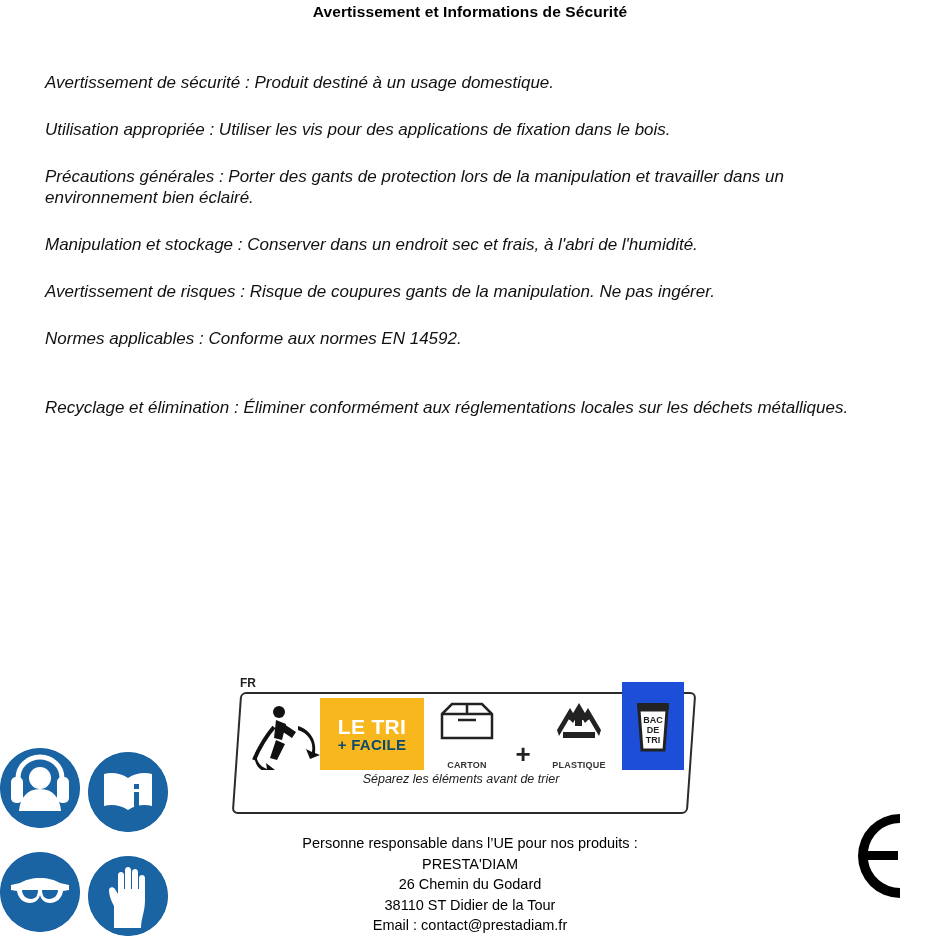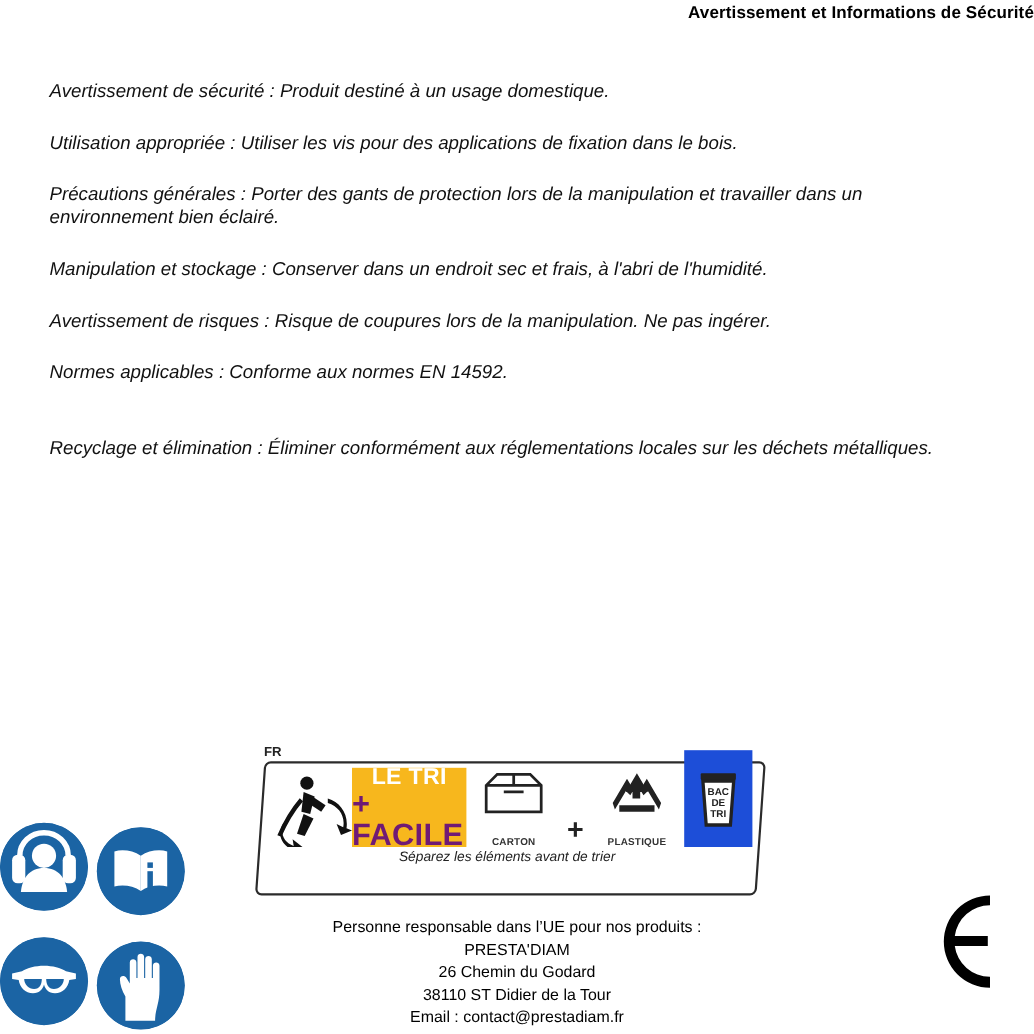--- a/index.html
+++ b/index.html
@@ -15,21 +15,21 @@
     color: #000000;
     overflow: hidden;
   }
 
   
   .doc-title {
     position: absolute;
     top: 3px;
     left: 0;
     width: 940px;
-    text-align: right;
+    text-align: center;
     font-size: 15.5px;
     font-weight: bold;
     letter-spacing: 0.1px;
   }
 
   
   .body-block {
     position: absolute;
     top: 55px;
     left: 45px;
@@ -126,23 +126,23 @@
     align-items: center;
     line-height: 1;
   }
   .tri-yellow .l1 {
     font-size: 21px;
     font-weight: bold;
     color: #ffffff;
     letter-spacing: 0.3px;
   }
   .tri-yellow .l2 {
-    font-size: 28px;
-    font-weight: bold;
-    color: #701a75;
+    font-size: 15px;
+    font-weight: bold;
+    color: #0c4a6e;
     letter-spacing: 0.3px;
   }
   .tri-cell {
     width: 86px;
     height: 72px;
     flex: none;
     display: flex;
     flex-direction: column;
     align-items: center;
     justify-content: center;
@@ -207,21 +207,21 @@
 </head>
 <body>
 
 <div class="doc-title">Avertissement et Informations de Sécurité</div>
 
 <div class="body-block">
   <p class="para">Avertissement de sécurité : Produit destiné à un usage domestique.</p>
   <p class="para">Utilisation appropriée : Utiliser les vis pour des applications de fixation dans le bois.</p>
   <p class="para">Précautions générales : Porter des gants de protection lors de la manipulation et travailler dans un environnement bien éclairé.</p>
   <p class="para">Manipulation et stockage : Conserver dans un endroit sec et frais, à l'abri de l'humidité.</p>
-  <p class="para">Avertissement de risques : Risque de coupures lors de la manipulation. Ne pas ingérer.</p>
+  <p class="para">Avertissement de risques : Risque de coupures gants de la manipulation. Ne pas ingérer.</p>
   <p class="para">Normes applicables : Conforme aux normes EN 14592.</p>
   <p class="para">Recyclage et élimination : Éliminer conformément aux réglementations locales sur les déchets métalliques.</p>
 </div>
 
 <div class="picto-grid">
 
   <div class="picto p1">
     <svg width="80" height="80" viewBox="0 0 80 80">
       <circle cx="40" cy="40" r="40" fill="#1b64a4"></circle>
       <circle cx="40" cy="30" r="11" fill="#ffffff"></circle>

